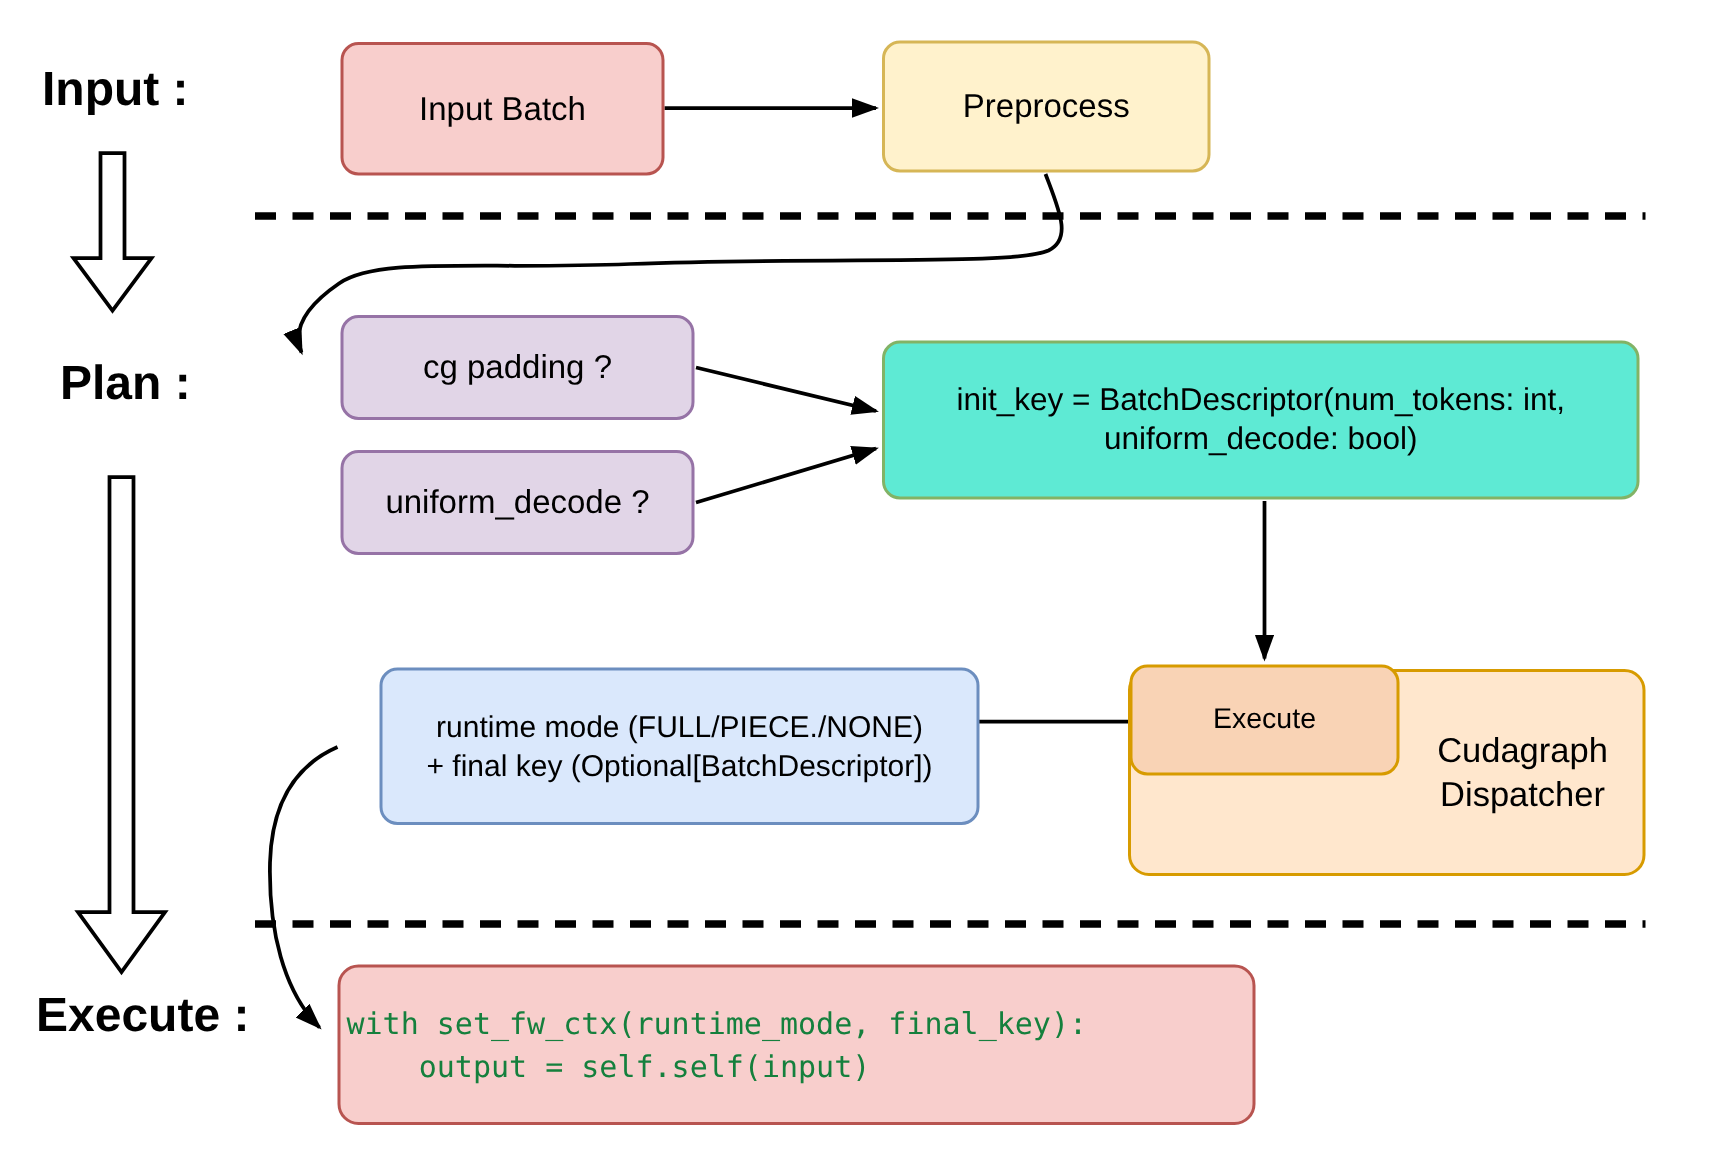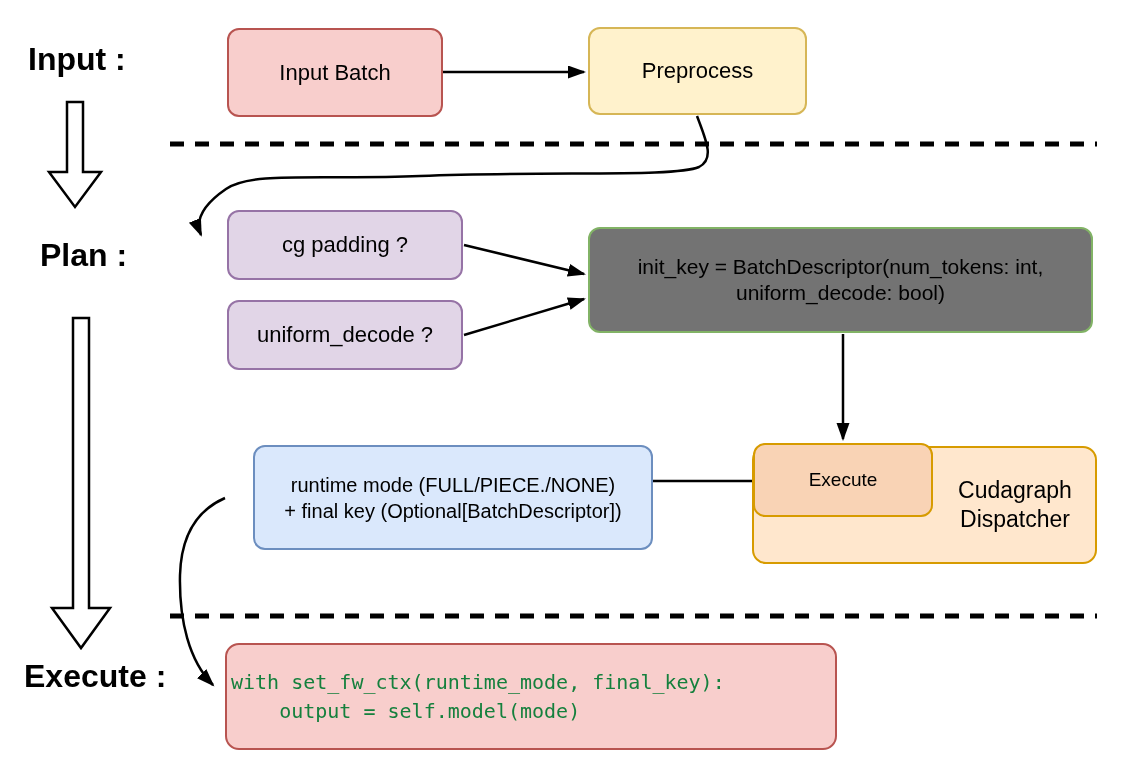--- a/index.html
+++ b/index.html
@@ -14,21 +14,21 @@
     position:absolute;box-sizing:border-box;border:2px solid #000;border-radius:12px;
     display:flex;flex-direction:column;align-items:center;justify-content:center;
     text-align:center;line-height:1.25;
   }
   .node .ln{white-space:nowrap;}
   #node-input-batch   {left:227px;top:28px;width:216px;height:89px;font-size:22px;}
   #node-preprocess    {left:588px;top:27px;width:219px;height:88px;font-size:22px;}
   #node-cg-padding    {left:227px;top:210px;width:236px;height:70px;font-size:22px;}
   #node-uniform-decode{left:227px;top:300px;width:236px;height:70px;font-size:22px;}
   #node-init-key      {left:588px;top:227px;width:505px;height:106px;font-size:21px;line-height:26px;}
-  #node-dispatcher    {left:752px;top:446px;width:345px;height:118px;border-radius:14px;}
+  #node-dispatcher    {left:752px;top:446px;width:345px;height:138px;border-radius:14px;}
   #node-dispatch      {left:753px;top:443px;width:180px;height:74px;font-size:19px;z-index:3;}
   .dispatcher-text{
     position:absolute;left:185px;right:4px;top:0;bottom:0;display:flex;flex-direction:column;
     align-items:center;justify-content:center;font-size:23px;line-height:29px;
   }
   #node-runtime-mode  {left:225px;top:445px;width:400px;height:105px;font-size:20px;line-height:26px;margin-left:28px;}
   #node-execute-code  {
     left:225px;top:643px;width:612px;height:107px;border-radius:14px;
     font-family:"DejaVu Sans Mono","Liberation Mono",monospace;font-size:20px;line-height:29px;
     align-items:flex-start;text-align:left;padding-left:4px;color:#15803d;
@@ -78,21 +78,21 @@
   </div>
 
   <div class="node" id="node-cg-padding" style="background-color: rgb(225, 213, 231); border-color: rgb(150, 115, 166);">
     <span class="ln">cg padding ?</span>
   </div>
 
   <div class="node" id="node-uniform-decode" style="background-color: rgb(225, 213, 231); border-color: rgb(150, 115, 166);">
     <span class="ln">uniform_decode ?</span>
   </div>
 
-  <div class="node" id="node-init-key" style="background-color: #737373; border-color: rgb(130, 179, 102);">
+  <div class="node" id="node-init-key" style="background-color: #5eead4; border-color: rgb(130, 179, 102);">
     <span class="ln">init_key = BatchDescriptor(num_tokens: int,</span>
     <span class="ln">uniform_decode: bool)</span>
   </div>
 
   <div class="node" id="node-dispatcher" style="background-color: rgb(255, 231, 205); border-color: rgb(215, 155, 0);">
     <div class="dispatcher-text">
       <span class="ln">Cudagraph</span>
       <span class="ln">Dispatcher</span>
     </div>
   </div>
@@ -101,16 +101,16 @@
     <span class="ln">Execute</span>
   </div>
 
   <div class="node" id="node-runtime-mode" style="background-color: rgb(218, 232, 252); border-color: rgb(108, 142, 191);">
     <span class="ln">runtime mode (FULL/PIECE./NONE)</span>
     <span class="ln">+ final key (Optional[BatchDescriptor])</span>
   </div>
 
   <div class="node" id="node-execute-code" style="background-color: rgb(248, 206, 204); border-color: rgb(184, 84, 80);">
     <span class="ln">with set_fw_ctx(runtime_mode, final_key):</span>
-    <span class="ln">    output = self.model(mode)</span>
+    <span class="ln">    output = self.self(input)</span>
   </div>
 
 </div>
 
 </body></html>

